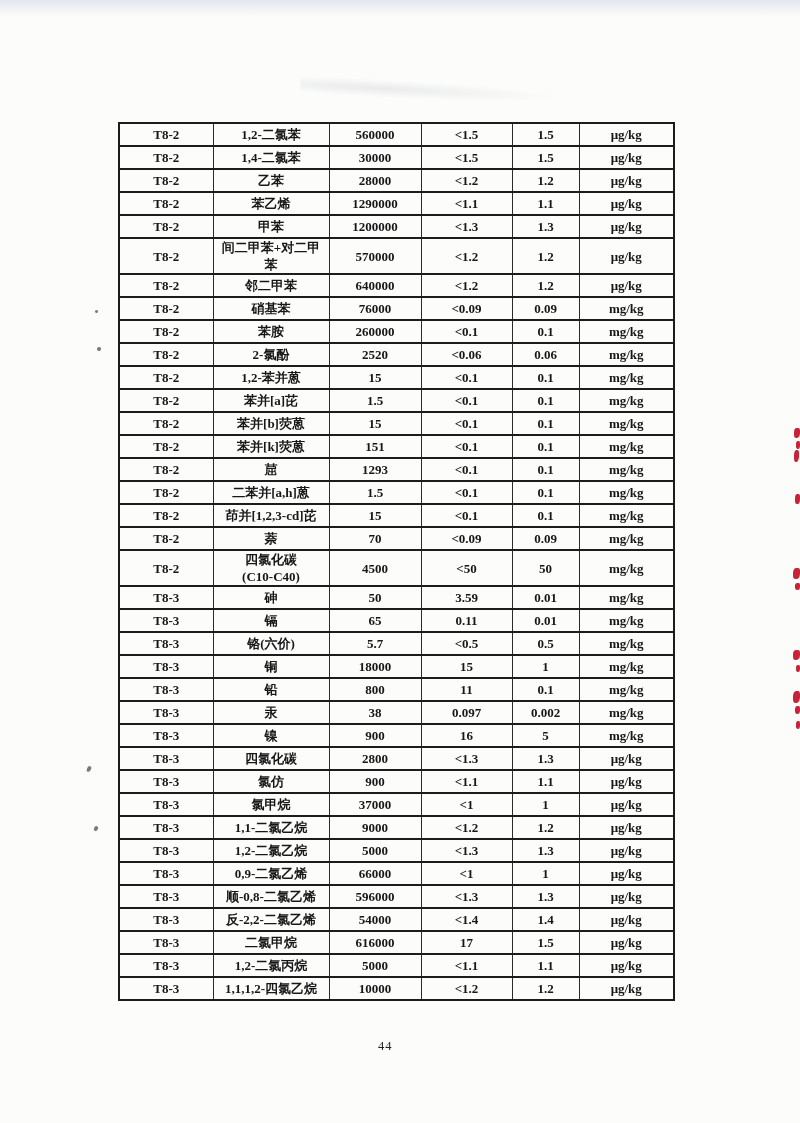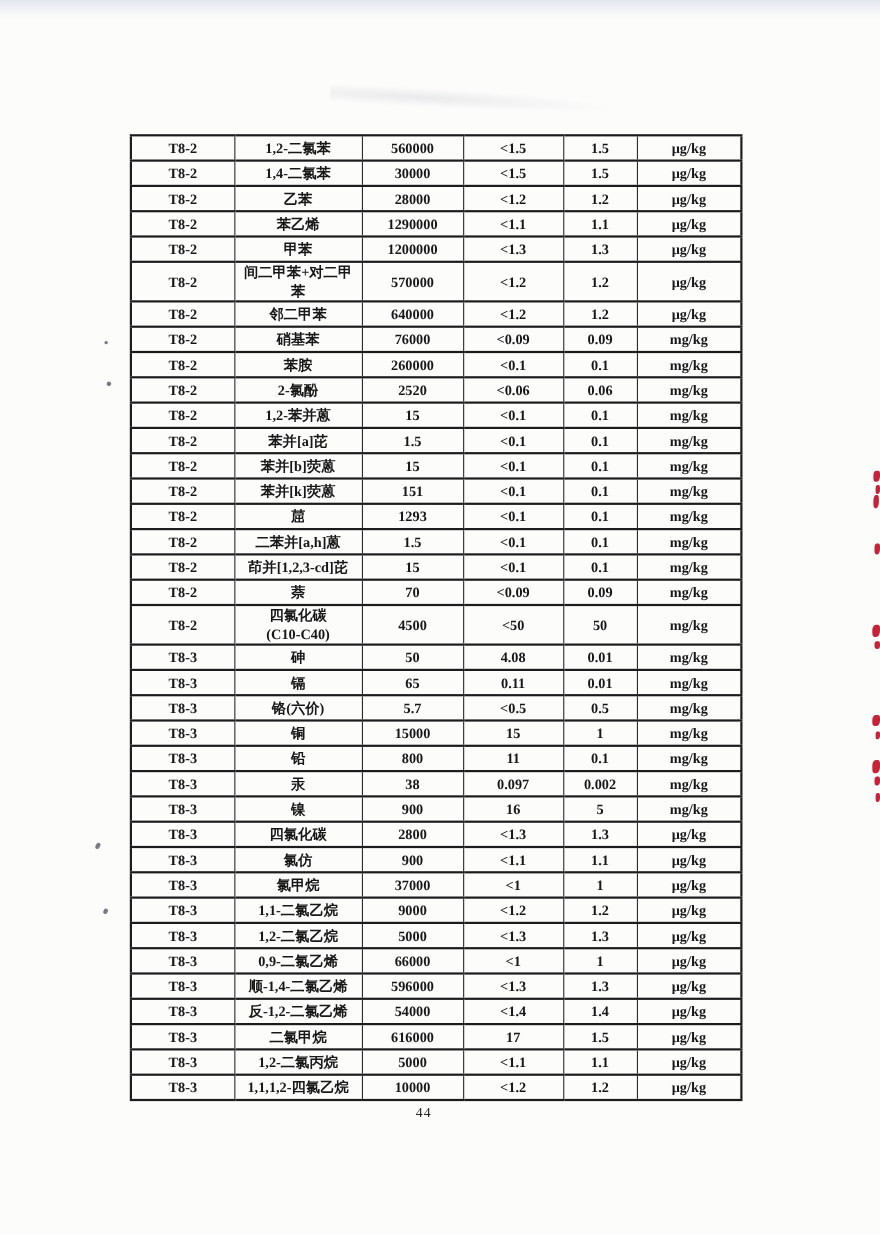--- a/index.html
+++ b/index.html
@@ -47,21 +47,21 @@
   }
   table.results{border:2px solid #1c1c1c;}
   col.c0{width:94px;}
   col.c1{width:116px;}
   col.c2{width:92px;}
   col.c3{width:91px;}
   col.c4{width:67px;}
   col.c5{width:95px;}
   .page-number{
     position:absolute;
-    left:378px;top:1004px;
+    left:378px;top:1039px;
     font-size:12.5px;
     color:#222;
     letter-spacing:1px;
   }
   .red-mark{
     position:absolute;
     border-radius:45% 30% 50% 35%;
     opacity:0.92;
   }
   .speck{
@@ -240,21 +240,21 @@
 (C10-C40)</td>
           <td>4500</td>
           <td>&lt;50</td>
           <td>50</td>
           <td>mg/kg</td>
         </tr>
         <tr>
           <td>T8-3</td>
           <td>砷</td>
           <td>50</td>
-          <td>4.08</td>
+          <td>3.59</td>
           <td>0.01</td>
           <td>mg/kg</td>
         </tr>
         <tr>
           <td>T8-3</td>
           <td>镉</td>
           <td>65</td>
           <td>0.11</td>
           <td>0.01</td>
           <td>mg/kg</td>
@@ -263,21 +263,21 @@
           <td>T8-3</td>
           <td>铬(六价)</td>
           <td>5.7</td>
           <td>&lt;0.5</td>
           <td>0.5</td>
           <td>mg/kg</td>
         </tr>
         <tr>
           <td>T8-3</td>
           <td>铜</td>
-          <td>15000</td>
+          <td>18000</td>
           <td>15</td>
           <td>1</td>
           <td>mg/kg</td>
         </tr>
         <tr>
           <td>T8-3</td>
           <td>铅</td>
           <td>800</td>
           <td>11</td>
           <td>0.1</td>
@@ -342,29 +342,29 @@
         <tr>
           <td>T8-3</td>
           <td>0,9-二氯乙烯</td>
           <td>66000</td>
           <td>&lt;1</td>
           <td>1</td>
           <td>μg/kg</td>
         </tr>
         <tr>
           <td>T8-3</td>
-          <td>顺-1,4-二氯乙烯</td>
+          <td>顺-0,8-二氯乙烯</td>
           <td>596000</td>
           <td>&lt;1.3</td>
           <td>1.3</td>
           <td>μg/kg</td>
         </tr>
         <tr>
           <td>T8-3</td>
-          <td>反-1,2-二氯乙烯</td>
+          <td>反-2,2-二氯乙烯</td>
           <td>54000</td>
           <td>&lt;1.4</td>
           <td>1.4</td>
           <td>μg/kg</td>
         </tr>
         <tr>
           <td>T8-3</td>
           <td>二氯甲烷</td>
           <td>616000</td>
           <td>17</td>

